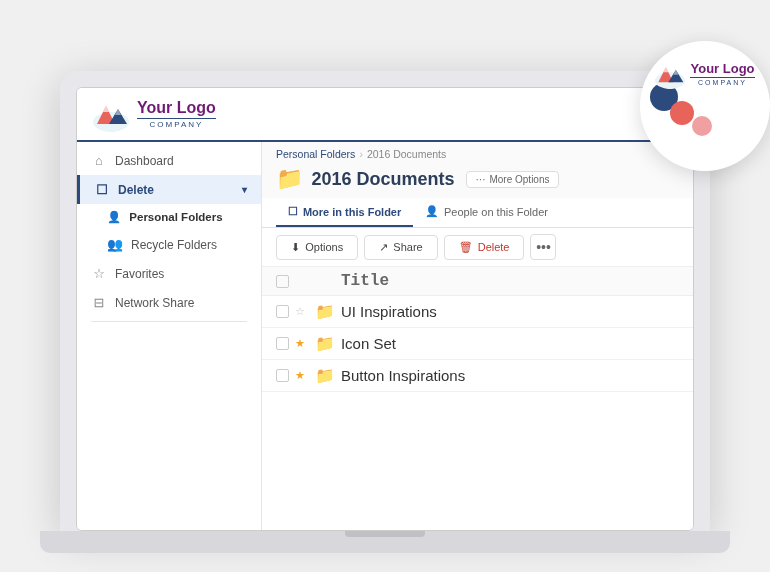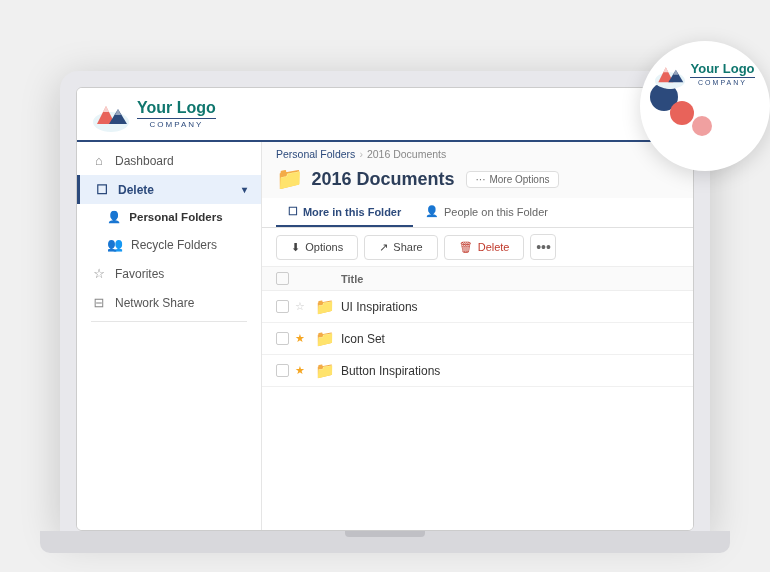--- a/index.html
+++ b/index.html
@@ -123,21 +123,21 @@
     }
 
     .logo-text-area {
       display: flex;
       flex-direction: column;
     }
 
     .logo-name {
       font-size: 16px;
       font-weight: 700;
-      color: #0f766e;
+      color: #701a75;
       line-height: 1.1;
     }
 
     .logo-divider {
       width: 100%;
       height: 1px;
       background: #2c4a7c;
       margin: 1px 0;
     }
 
@@ -312,24 +312,25 @@
 
     .file-list-header {
       display: flex;
       align-items: center;
       padding: 5px 14px;
       border-bottom: 1px solid #eee;
       background: #fafafa;
     }
 
     .file-list-header-title {
-      font-size: 11px;
+      font-size: 16px;
       font-weight: 600;
       color: #666;
       margin-left: 52px;
+      font-family: Liberation Mono, monospace;
     }
 
     .file-row {
       display: flex;
       align-items: center;
       padding: 6px 14px;
       border-bottom: 1px solid #f0f0f0;
       gap: 6px;
     }
 
@@ -349,21 +350,21 @@
     }
     .file-star.gold { color: #f5a623; }
 
     .file-folder-icon {
       font-size: 16px;
       color: #c8952a;
       flex-shrink: 0;
     }
 
     .file-name {
-      font-size: 12px;
+      font-size: 15px;
       color: #333;
     }
 
     
     .color-dot {
       position: absolute;
       border-radius: 50%;
     }
 
     

